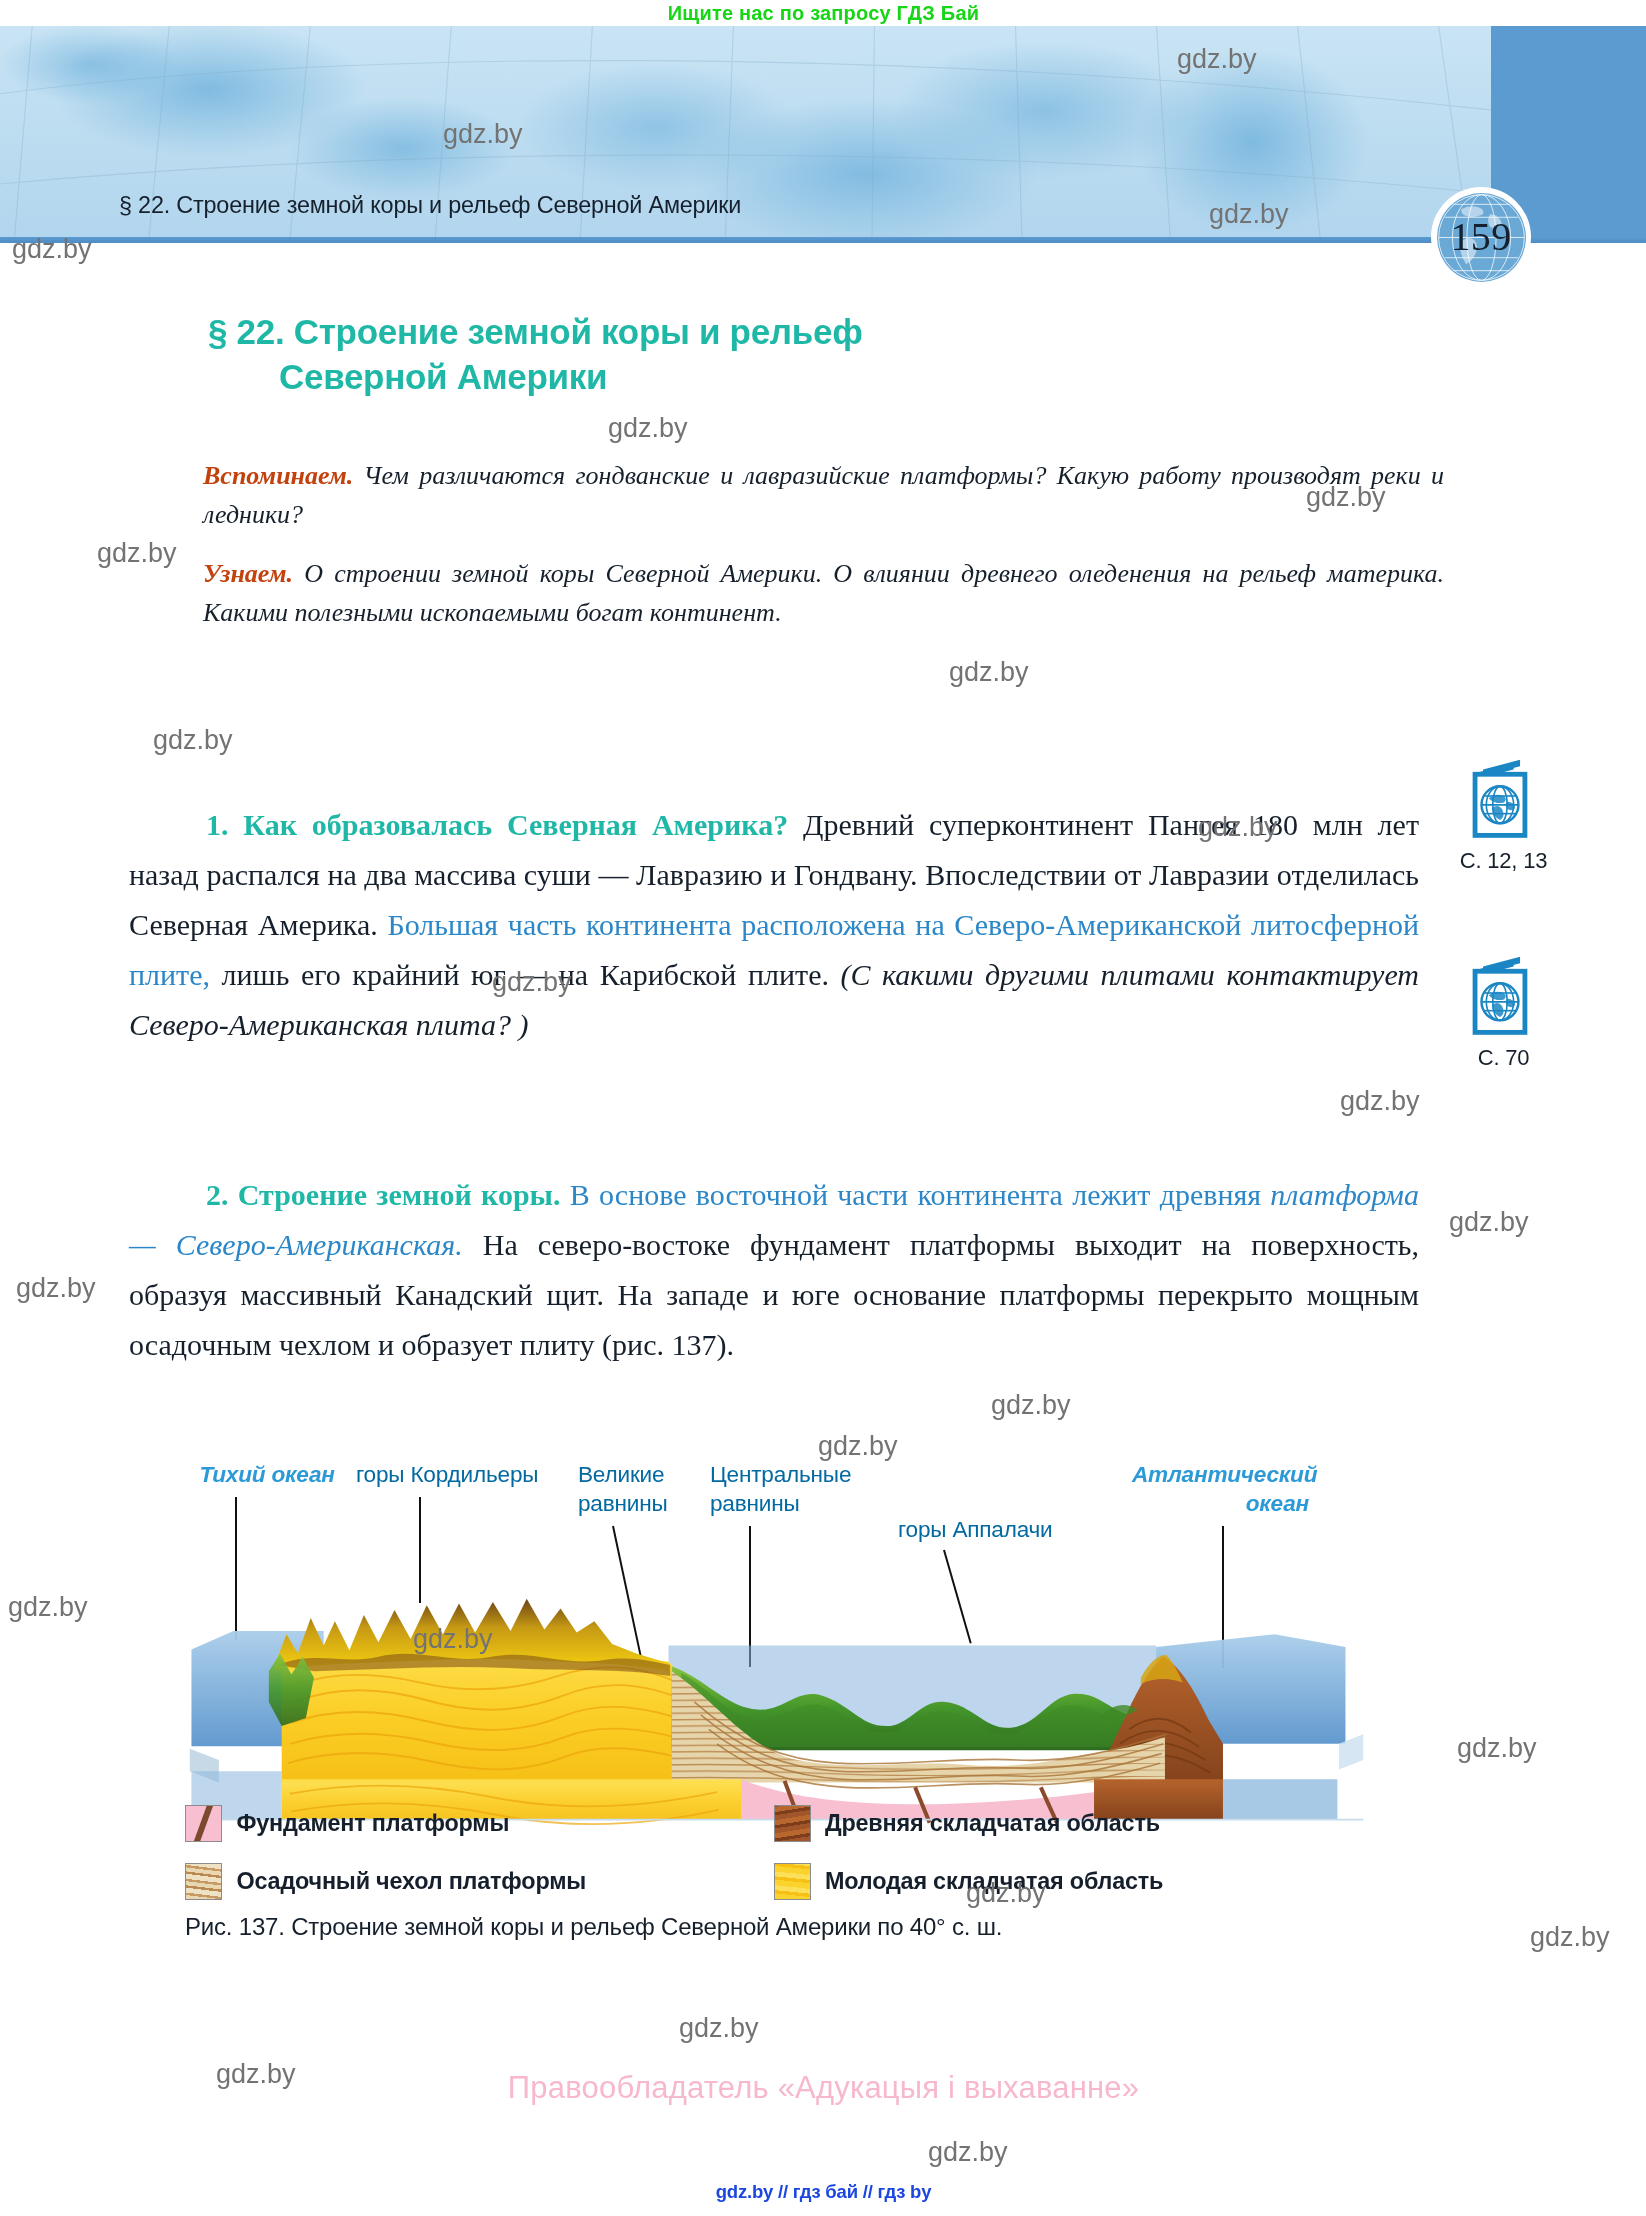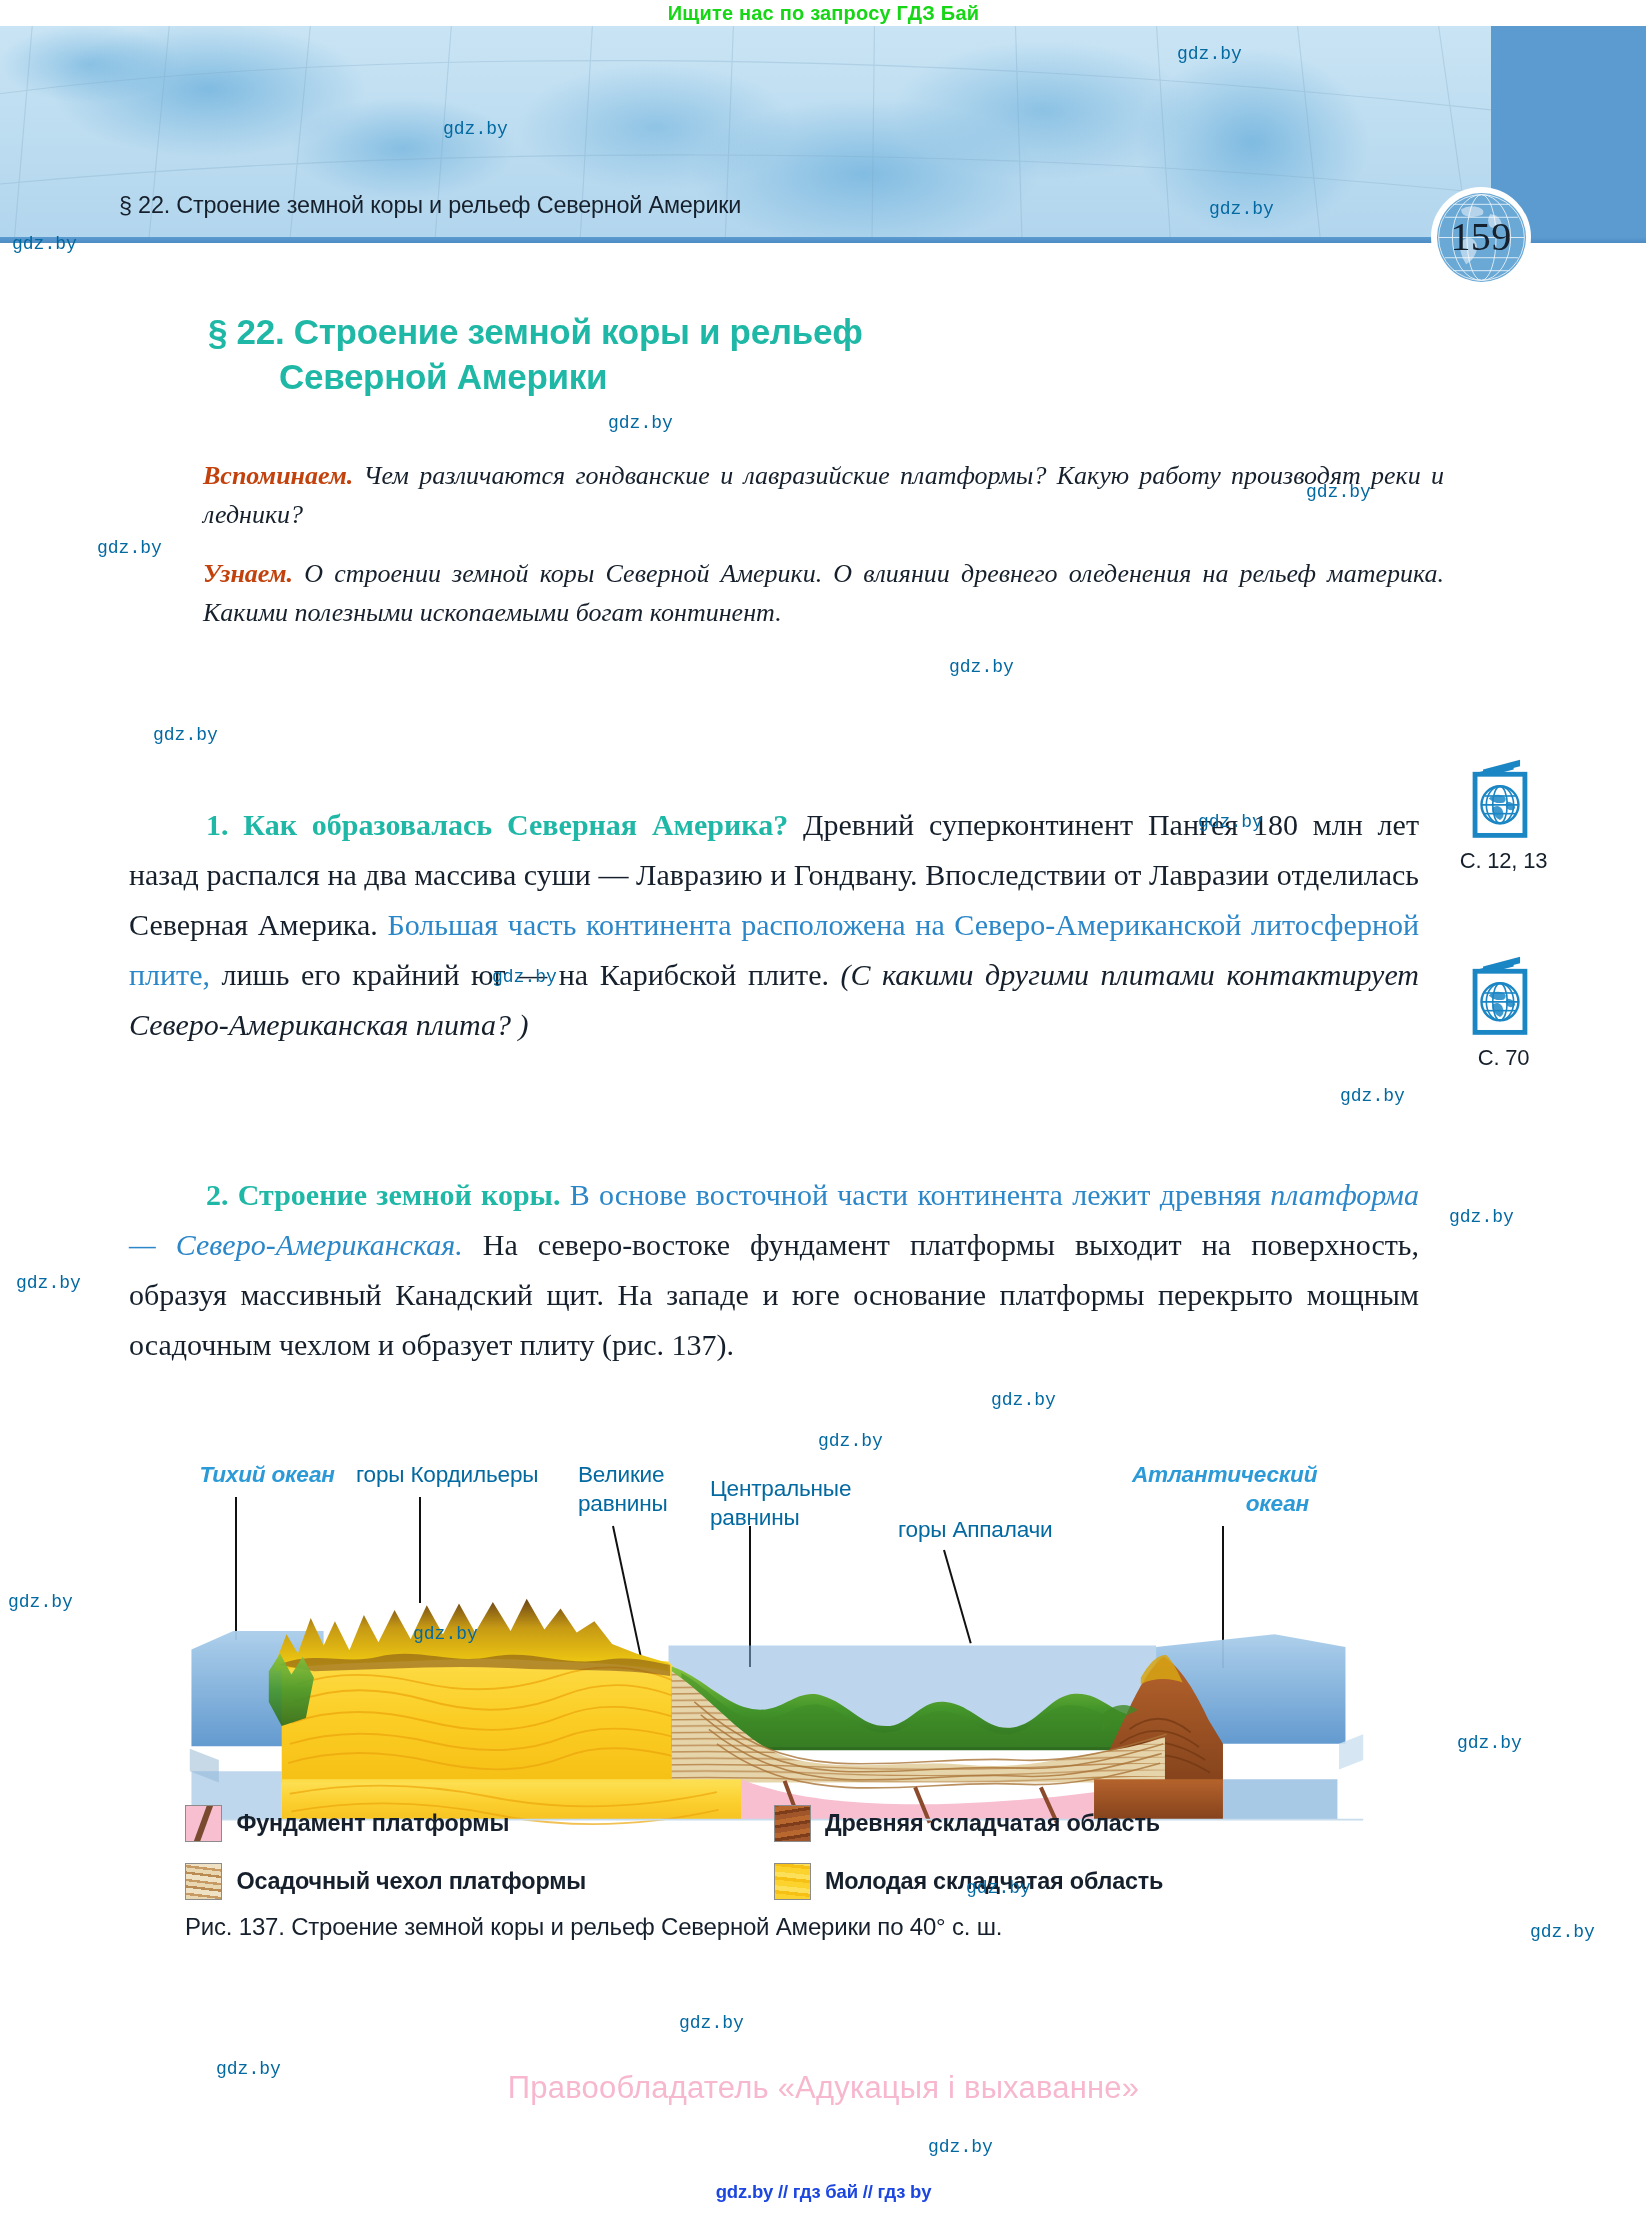--- a/index.html
+++ b/index.html
@@ -301,23 +301,23 @@
     font-family: "Liberation Sans", sans-serif;
     font-size: 18.5px;
     font-weight: bold;
     color: #1b46e0;
     letter-spacing: -0.2px;
   }
 
   
   .wm {
     position: absolute;
-    font-family: Liberation Mono, monospace;
-    font-size: 18px;
-    color: #0369a1;
+    font-family: Liberation Sans, sans-serif;
+    font-size: 27px;
+    color: #737373;
     white-space: nowrap;
     z-index: 50;
     pointer-events: none;
   }
 </style>
 </head>
 <body>
 
 <div class="promo-strip">
   <span class="promo-text">Ищите нас по запросу ГДЗ Бай</span>
@@ -440,21 +440,21 @@
     <span class="ref-label">С. 70</span>
   </div>
 
   <div class="figure">
     <div class="fig-canvas">
 
       <div class="fig-label ocean" style="top:0px; left:14.5px;">Тихий океан</div>
       <div class="fig-label" style="top:0px; left:171px;">горы Кордильеры</div>
       <div class="fig-label" style="top:0px; left:393px;">Великие
 равнины</div>
-      <div class="fig-label" style="top:0px; left:525px;margin-top:14px;">Центральные
+      <div class="fig-label" style="top:0px; left:525px;">Центральные
 равнины</div>
       <div class="fig-label" style="top:55px; left:713px;">горы Аппалачи</div>
       <div class="fig-label ocean" style="top:0px; left:947px; width:177px; text-align:right;">Атлантический
 океан</div>
 
       <div class="leader" style="left:50px;  top:37px;  height:143px;"></div>
       <div class="leader" style="left:234px; top:37px;  height:106px;"></div>
       <div class="leader" style="left:427px; top:66px;  height:141px; transform:rotate(-12deg);"></div>
       <div class="leader" style="left:564px; top:66px;  height:141px;"></div>
       <div class="leader" style="left:758px; top:90px; height:97px; transform:rotate(-16deg);"></div>

